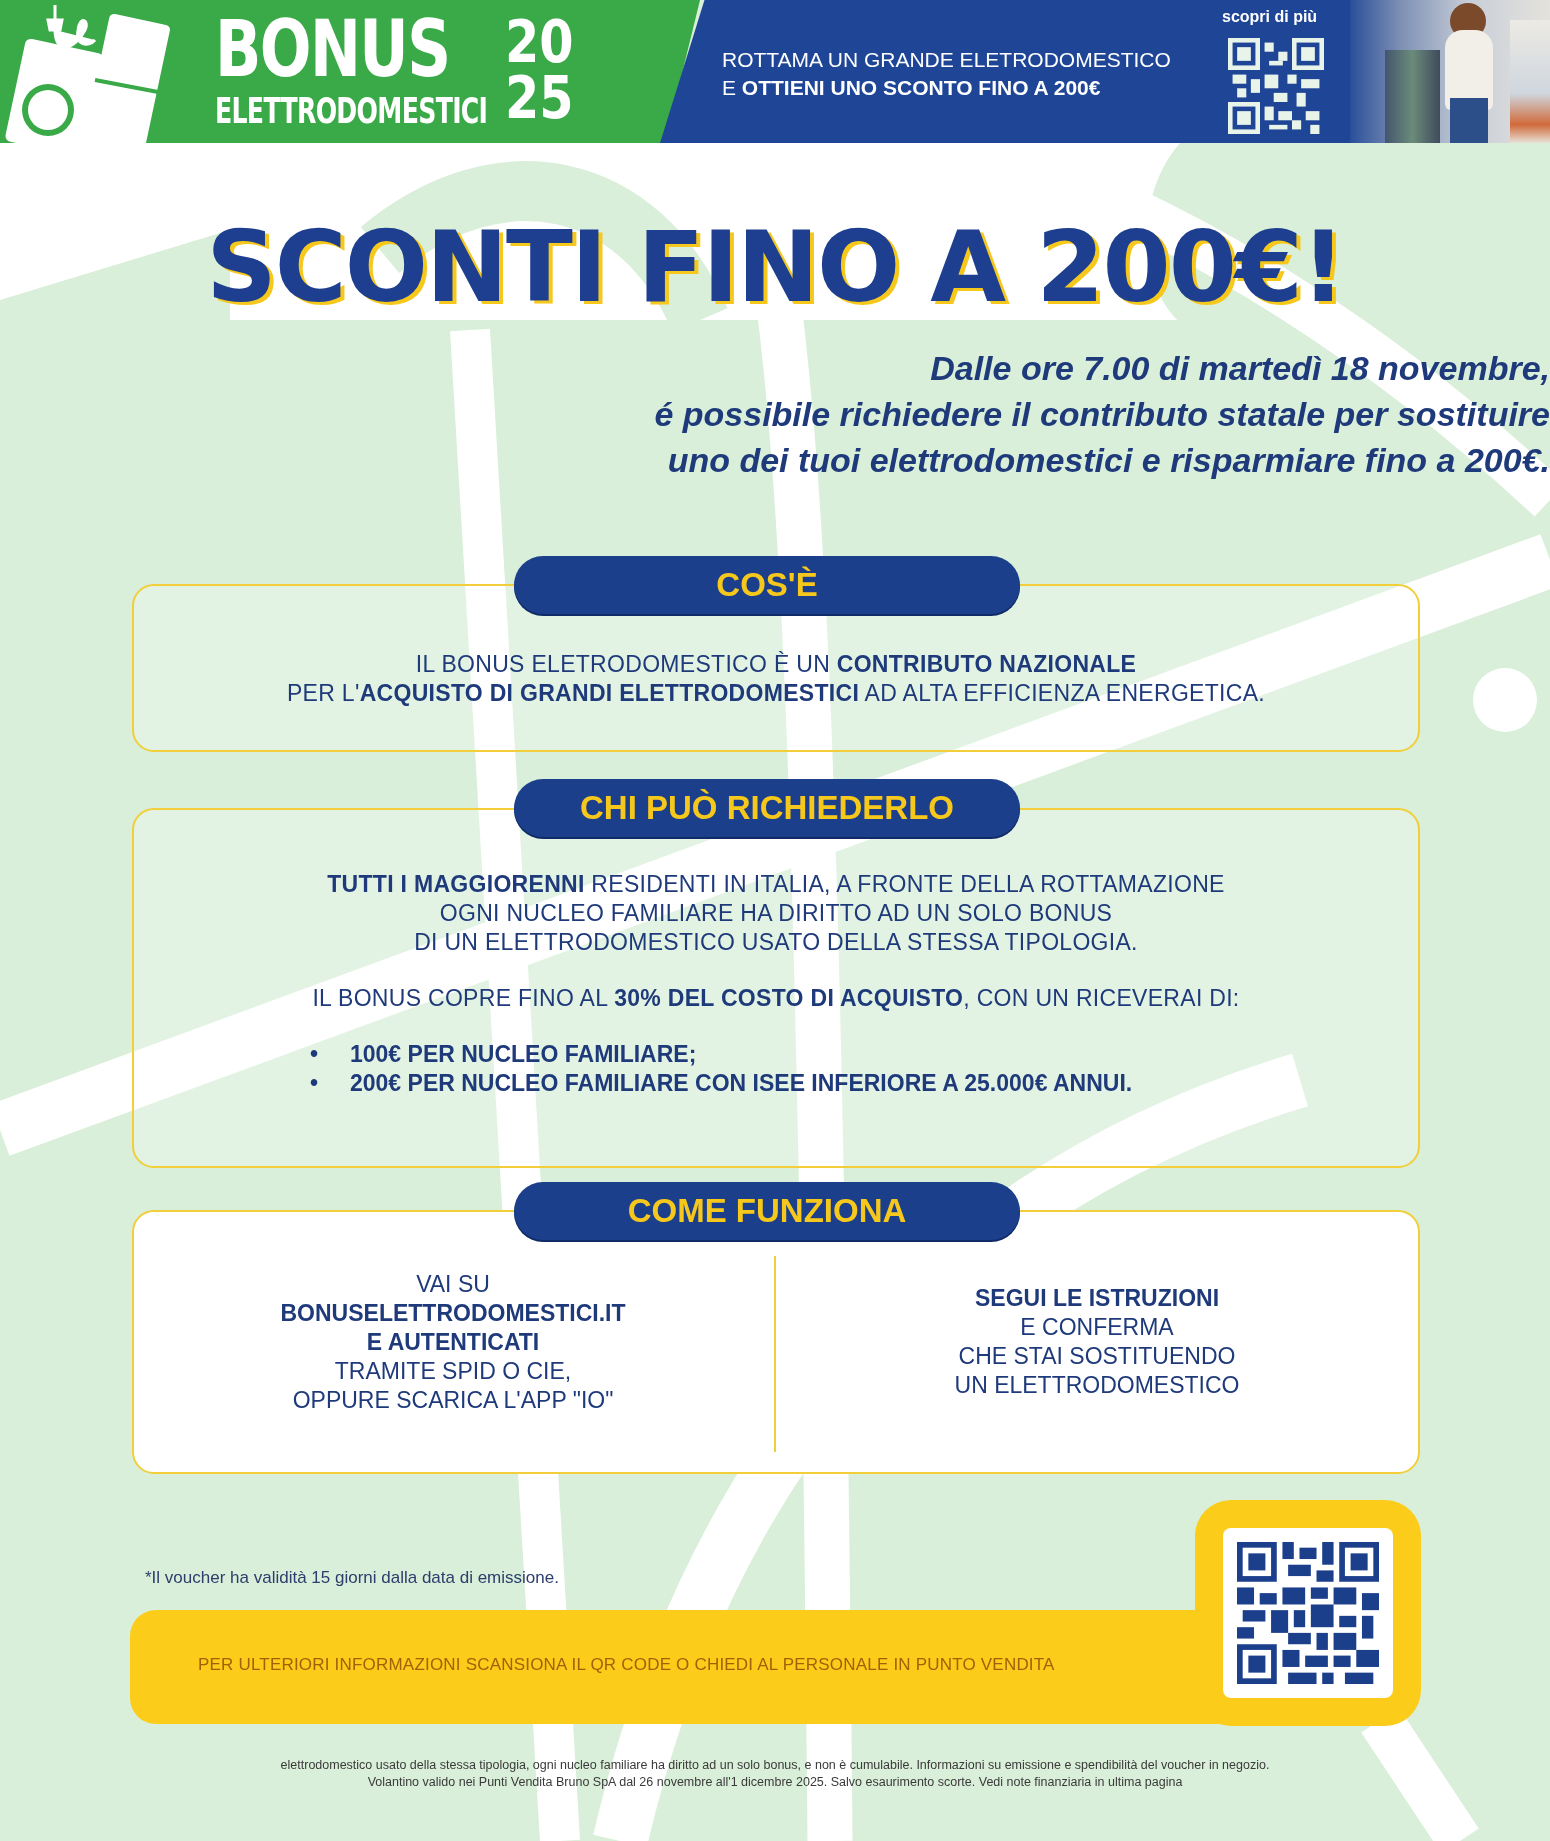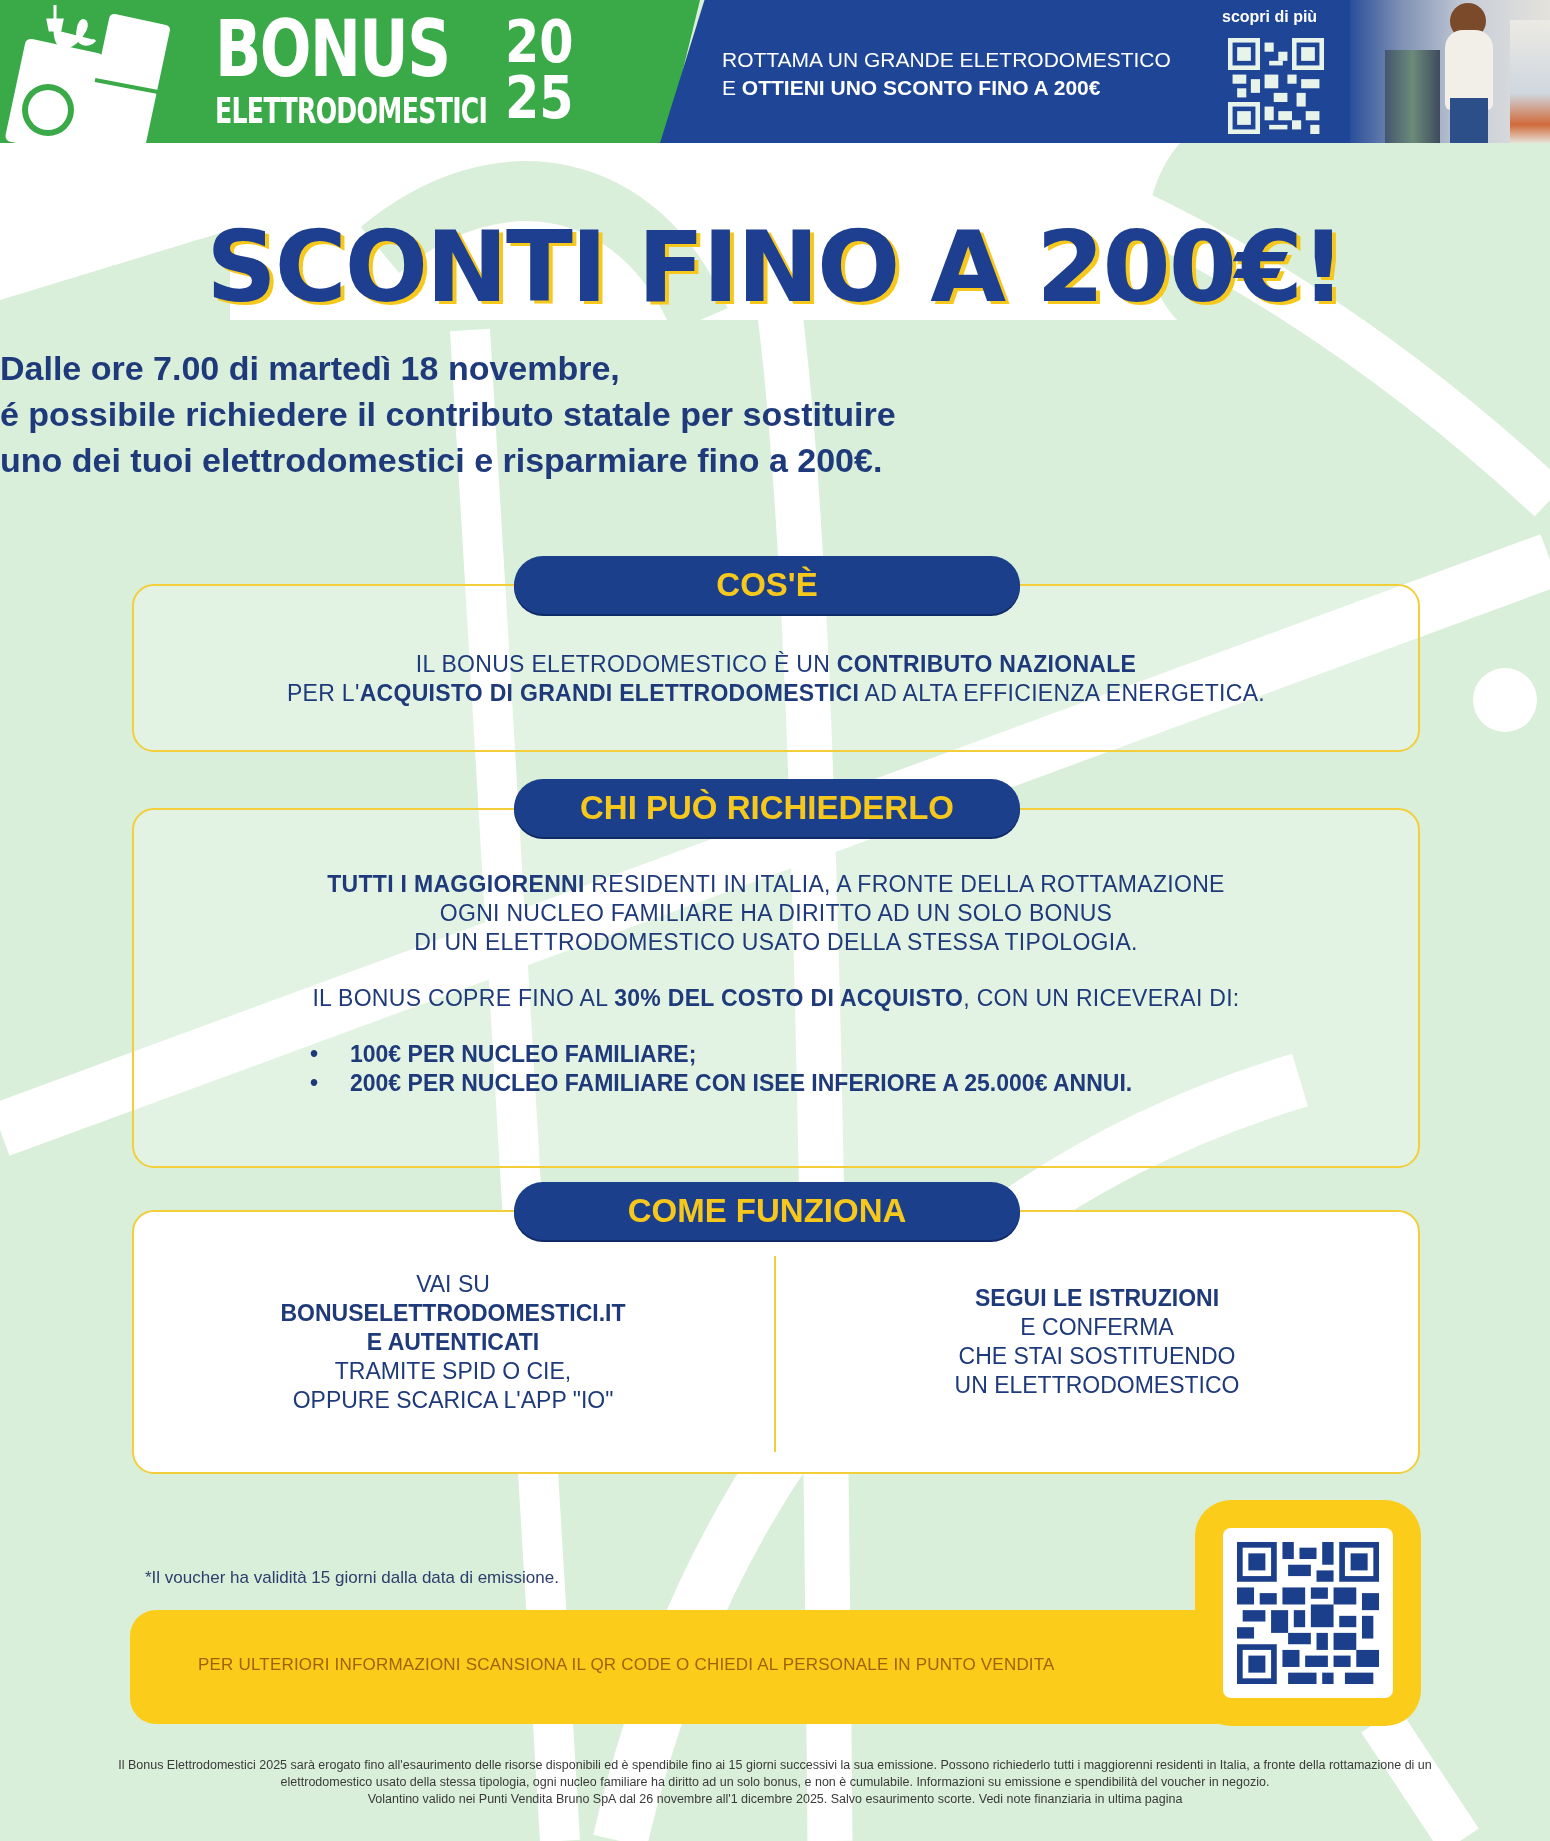--- a/index.html
+++ b/index.html
@@ -51,21 +51,21 @@
   .header .photo .clothes { position: absolute; left: 35px; top: 50px; width: 55px; height: 93px; background: linear-gradient(90deg,#44566e,#6b8b7a,#3f4b5c); }
   .header .photo .shelf { position: absolute; left: 160px; top: 20px; width: 40px; height: 123px; background: linear-gradient(180deg,#eceae4,#cfd6de 60%,#d06a3a 85%,#e7e2d8); }
 
   
   .main { position: absolute; left: 0; top: 0; width: 1550px; height: 1841px; z-index: 3; }
   .headline {
     position: absolute; left: 0; width: 1550px; top: 210px; text-align: center;
     font-family: "DejaVu Sans", sans-serif; font-weight: bold; font-size: 98px; color: #1e3f8f;
     letter-spacing: -2px; text-shadow: 4px 3px 0 #f7c81c;
   }
-  .intro { position: absolute; left: 0; width: 1550px; top: 345px; text-align: left; font-weight: bold; color: #1e3a7a; }
+  .intro { position: absolute; left: 0; width: 1550px; top: 345px; text-align: right; font-weight: bold; color: #1e3a7a; font-style: italic; }
   .intro .line { font-size: 34px; line-height: 46px; }
   .intro .note { font-weight: normal; font-size: 29px; line-height: 44px; margin-top: 2px; color: #24386e; }
 
   .box {
     position: absolute; left: 132px; width: 1288px; border: 2px solid #f2cf3a; border-radius: 22px;
     background: rgba(255,255,255,0.28);
   }
   .box.solid { background: #ffffff; }
   .pill {
     position: absolute; left: 514px; width: 506px; height: 58px; background: #1c3f8c; border-radius: 29px;
@@ -288,17 +288,16 @@
         <rect x="17" y="20" width="3" height="2"></rect>
           <rect x="21" y="19" width="4" height="3"></rect>
           <rect x="9" y="23" width="5" height="2"></rect>
         <rect x="15" y="23" width="2" height="2"></rect>
           <rect x="19" y="23" width="5" height="2"></rect>
       </g>
     </svg>
   </div>
 
   <div class="footer-legal">
-    <div>Il Bonus Elettrodomestici 2025 sarà erogato fino all'esaurimento delle risorse disponibili ed è spendibile fino ai 15 giorni successivi la sua emissione. Possono richiederlo tutti i maggiorenni residenti in Italia, a fronte della rottamazione di un</div>
     <div>elettrodomestico usato della stessa tipologia, ogni nucleo familiare ha diritto ad un solo bonus, e non è cumulabile. Informazioni su emissione e spendibilità del voucher in negozio.</div>
     <div>Volantino valido nei Punti Vendita Bruno SpA dal 26 novembre all'1 dicembre 2025. Salvo esaurimento scorte. Vedi note finanziaria in ultima pagina</div>
   </div>
 </div>
 
 </body></html>

